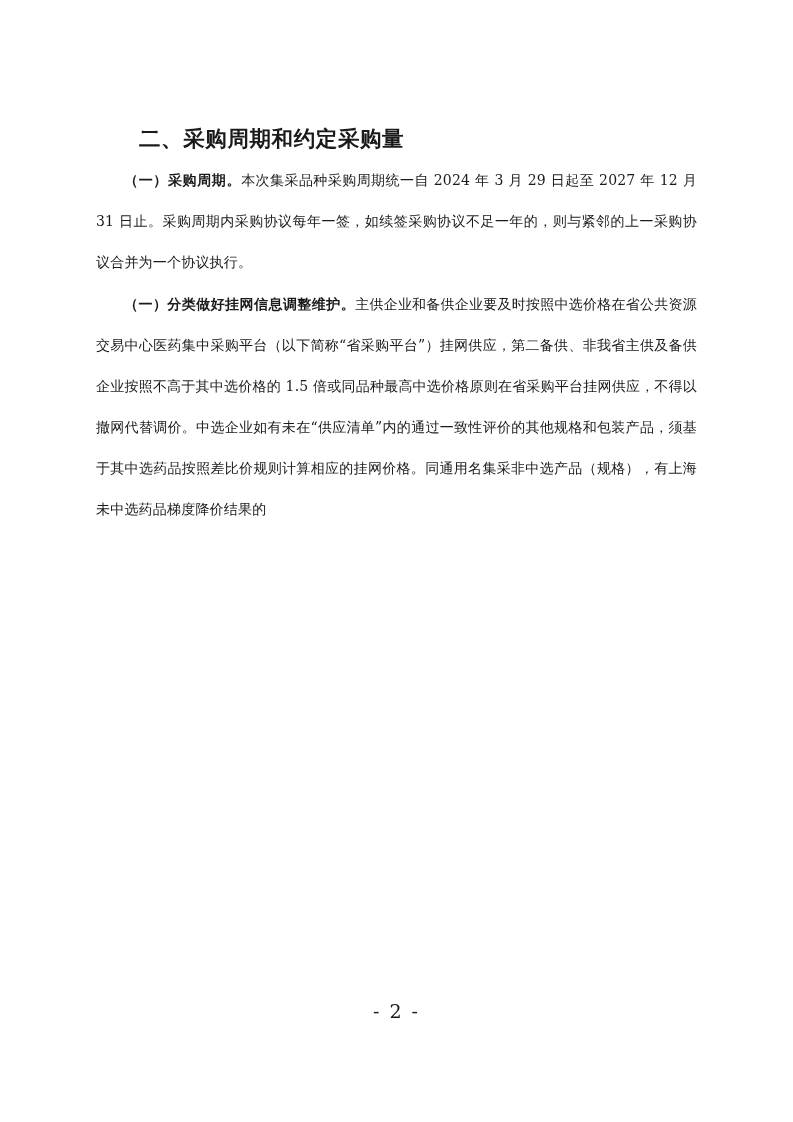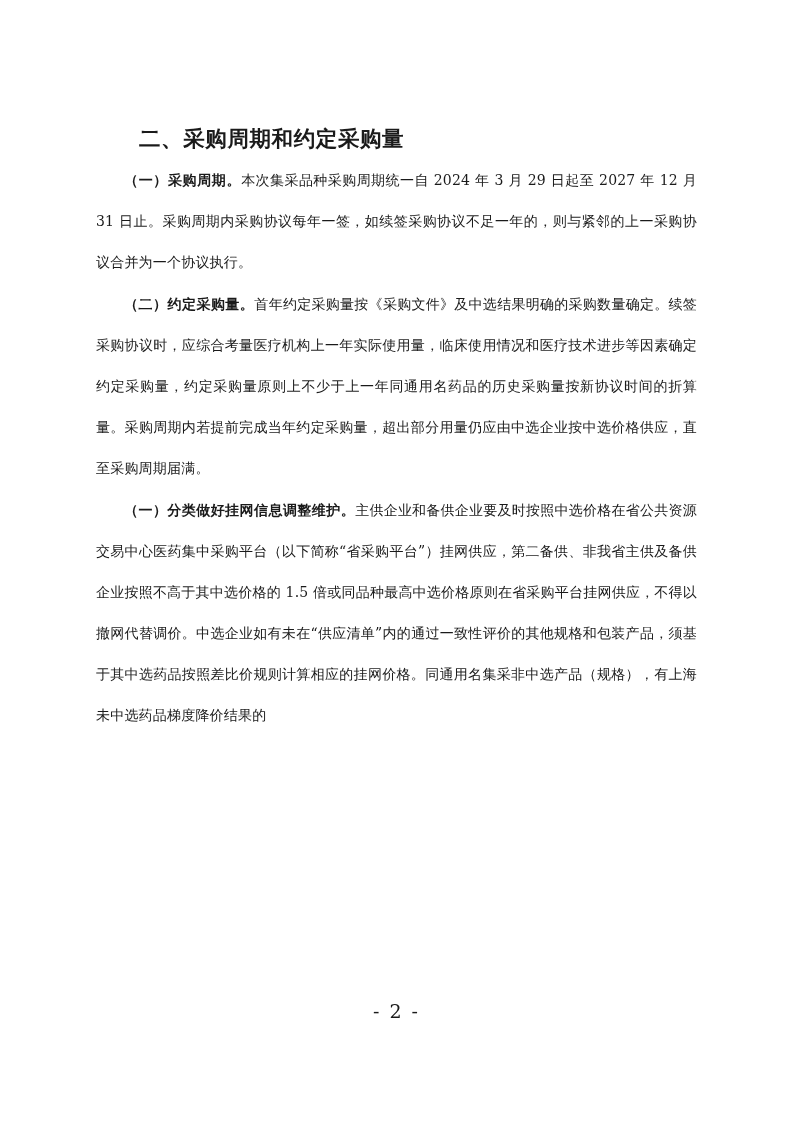--- a/index.html
+++ b/index.html
@@ -62,21 +62,20 @@
 </head>
 <body>
 
 <div class="page">
   <div class="doc-body">
 
     <div class="heading">二、采购周期和约定采购量</div>
 
     <p class="para"><span class="lead">（一）采购周期。</span><span>本次集采品种采购周期统一自 2024 年 3 月 29 日起至 2027 年 12 月 31 日止。采购周期内采购协议每年一签，如续签采购协议不足一年的，则与紧邻的上一采购协议合并为一个协议执行。</span></p>
 
-    <p class="para"><span class="lead">（二）约定采购量。</span><span>首年约定采购量按《采购文件》及中选结果明确的采购数量确定。续签采购协议时，应综合考量医疗机构上一年实际使用量，临床使用情况和医疗技术进步等因素确定约定采购量，约定采购量原则上不少于上一年同通用名药品的历史采购量按新协议时间的折算量。采购周期内若提前完成当年约定采购量，超出部分用量仍应由中选企业按中选价格供应，直至采购周期届满。</span></p>
 
 
     <p class="para"><span class="lead">（一）分类做好挂网信息调整维护。</span><span>主供企业和备供企业要及时按照中选价格在省公共资源交易中心医药集中采购平台（以下简称“省采购平台”）挂网供应，第二备供、非我省主供及备供企业按照不高于其中选价格的 1.5 倍或同品种最高中选价格原则在省采购平台挂网供应，不得以撤网代替调价。中选企业如有未在“供应清单”内的通过一致性评价的其他规格和包装产品，须基于其中选药品按照差比价规则计算相应的挂网价格。同通用名集采非中选产品（规格），有上海未中选药品梯度降价结果的</span></p>
 
   </div>
 </div>
 
 <div class="footer">- 2 -</div>
 
 </body></html>

